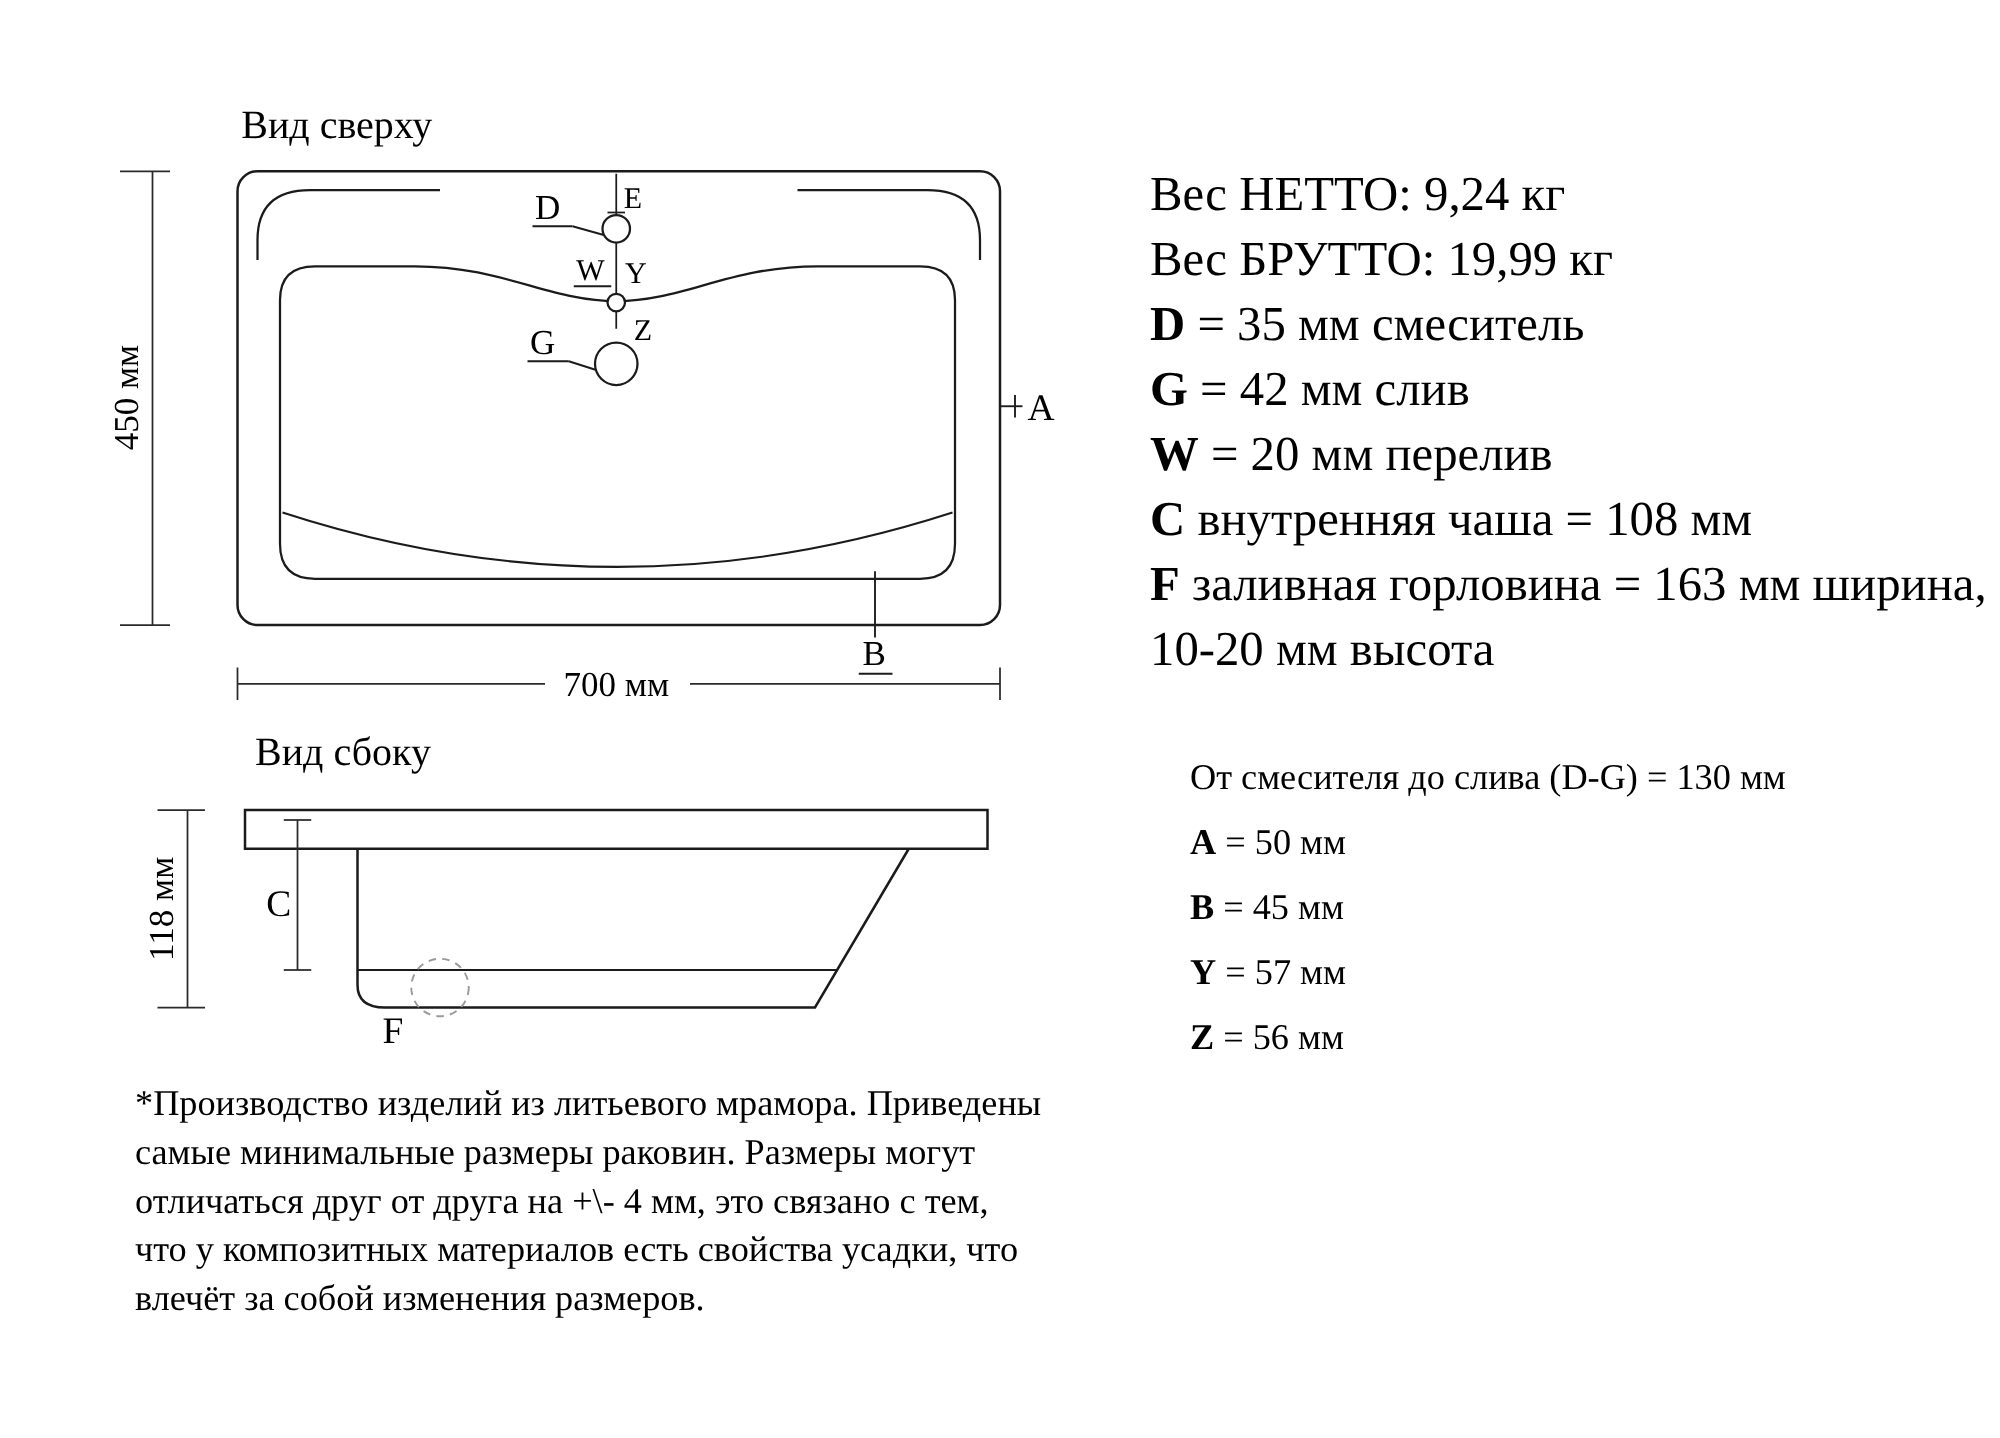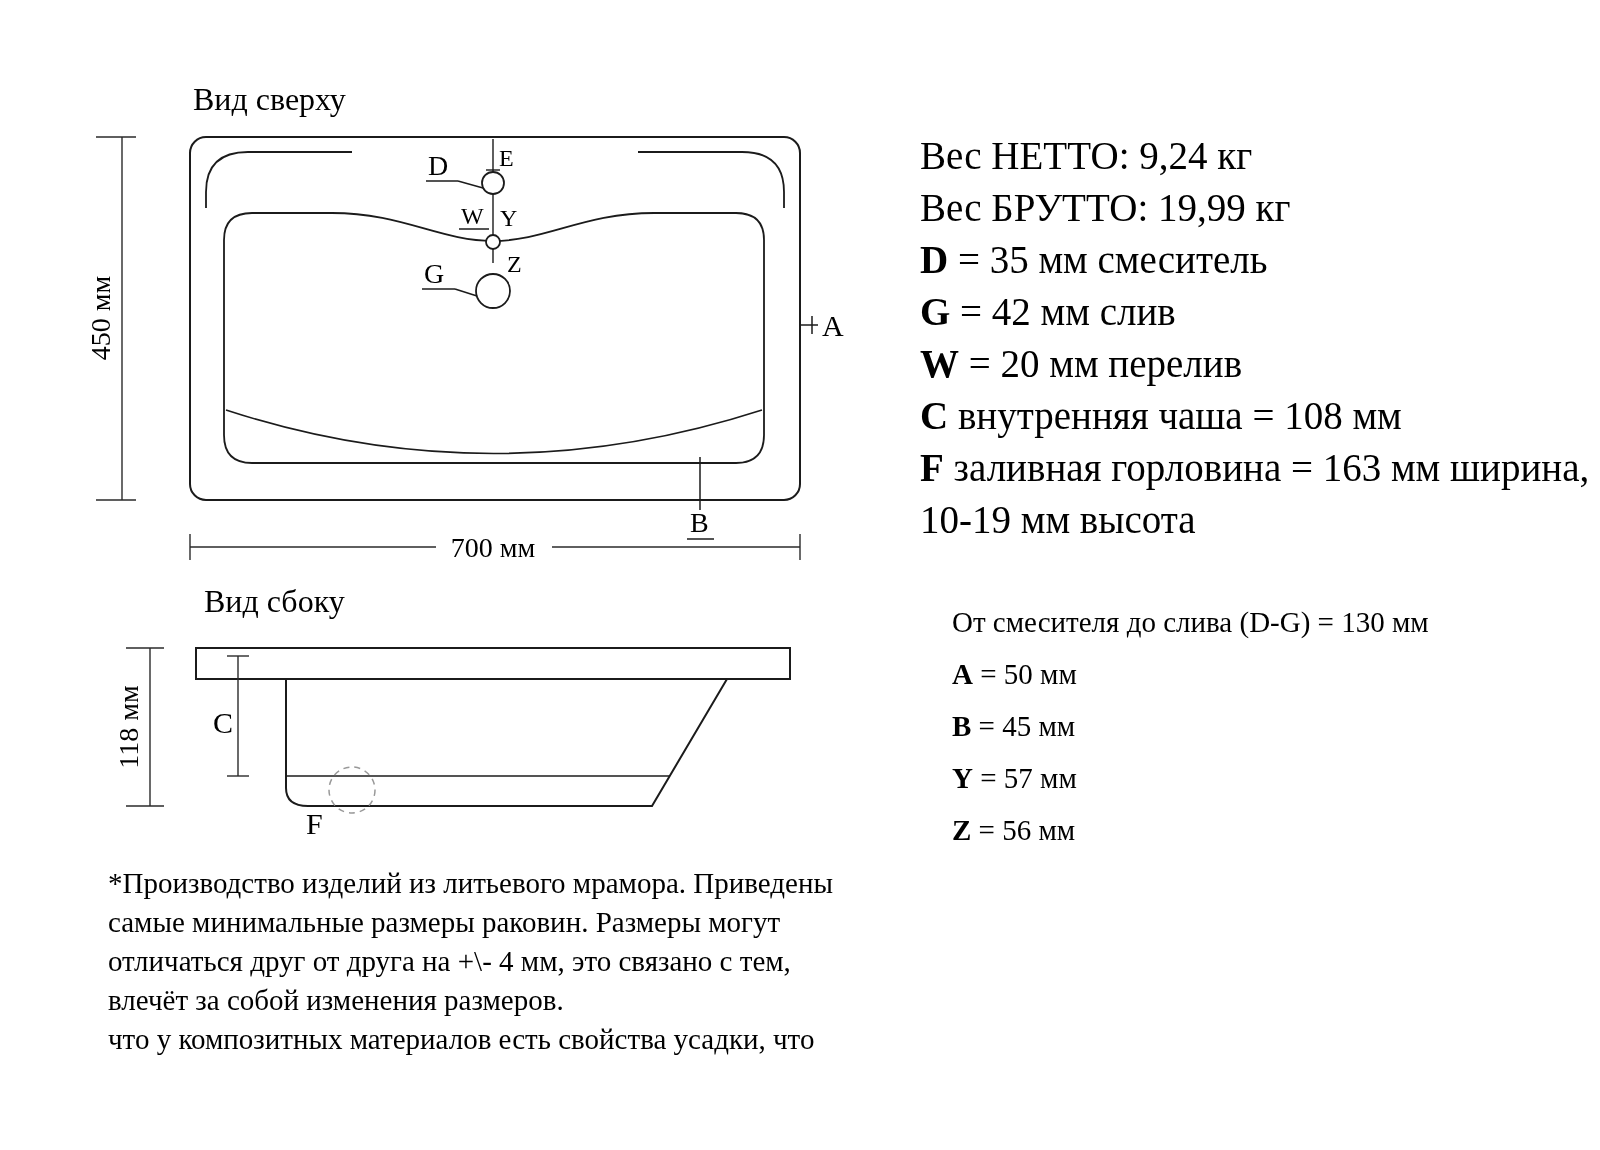--- a/index.html
+++ b/index.html
@@ -100,30 +100,30 @@
 </svg>
 
 <div class="specs">
   <div class="spec-row"><span class="b"></span><span>Вес НЕТТО: 9,24 кг</span></div>
   <div class="spec-row"><span class="b"></span><span>Вес БРУТТО: 19,99 кг</span></div>
   <div class="spec-row"><span class="b">D</span><span> = 35 мм смеситель</span></div>
   <div class="spec-row"><span class="b">G</span><span> = 42 мм слив</span></div>
   <div class="spec-row"><span class="b">W</span><span> = 20 мм перелив</span></div>
   <div class="spec-row"><span class="b">C</span><span> внутренняя чаша = 108 мм</span></div>
   <div class="spec-row"><span class="b">F</span><span> заливная горловина = 163 мм ширина,</span></div>
-  <div class="spec-row"><span class="b"></span><span>10-19 мм высота</span></div>
+  <div class="spec-row"><span class="b"></span><span>10-20 мм высота</span></div>
 </div>
 
 <div class="specs2">
   <div class="spec-row"><span class="b"></span><span>От смесителя до слива (D-G) = 130 мм</span></div>
   <div class="spec-row"><span class="b">A</span><span> = 50 мм</span></div>
   <div class="spec-row"><span class="b">B</span><span> = 45 мм</span></div>
   <div class="spec-row"><span class="b">Y</span><span> = 57 мм</span></div>
   <div class="spec-row"><span class="b">Z</span><span> = 56 мм</span></div>
 </div>
 
 <div class="footnote">
   <div>*Производство изделий из литьевого мрамора. Приведены</div>
   <div>самые минимальные размеры раковин. Размеры могут</div>
   <div>отличаться друг от друга на +\- 4 мм, это связано с тем,</div>
+  <div>что у композитных материалов есть свойства усадки, что</div>
   <div>влечёт за собой изменения размеров.</div>
-  <div>что у композитных материалов есть свойства усадки, что</div>
 </div>
 
 </body></html>

